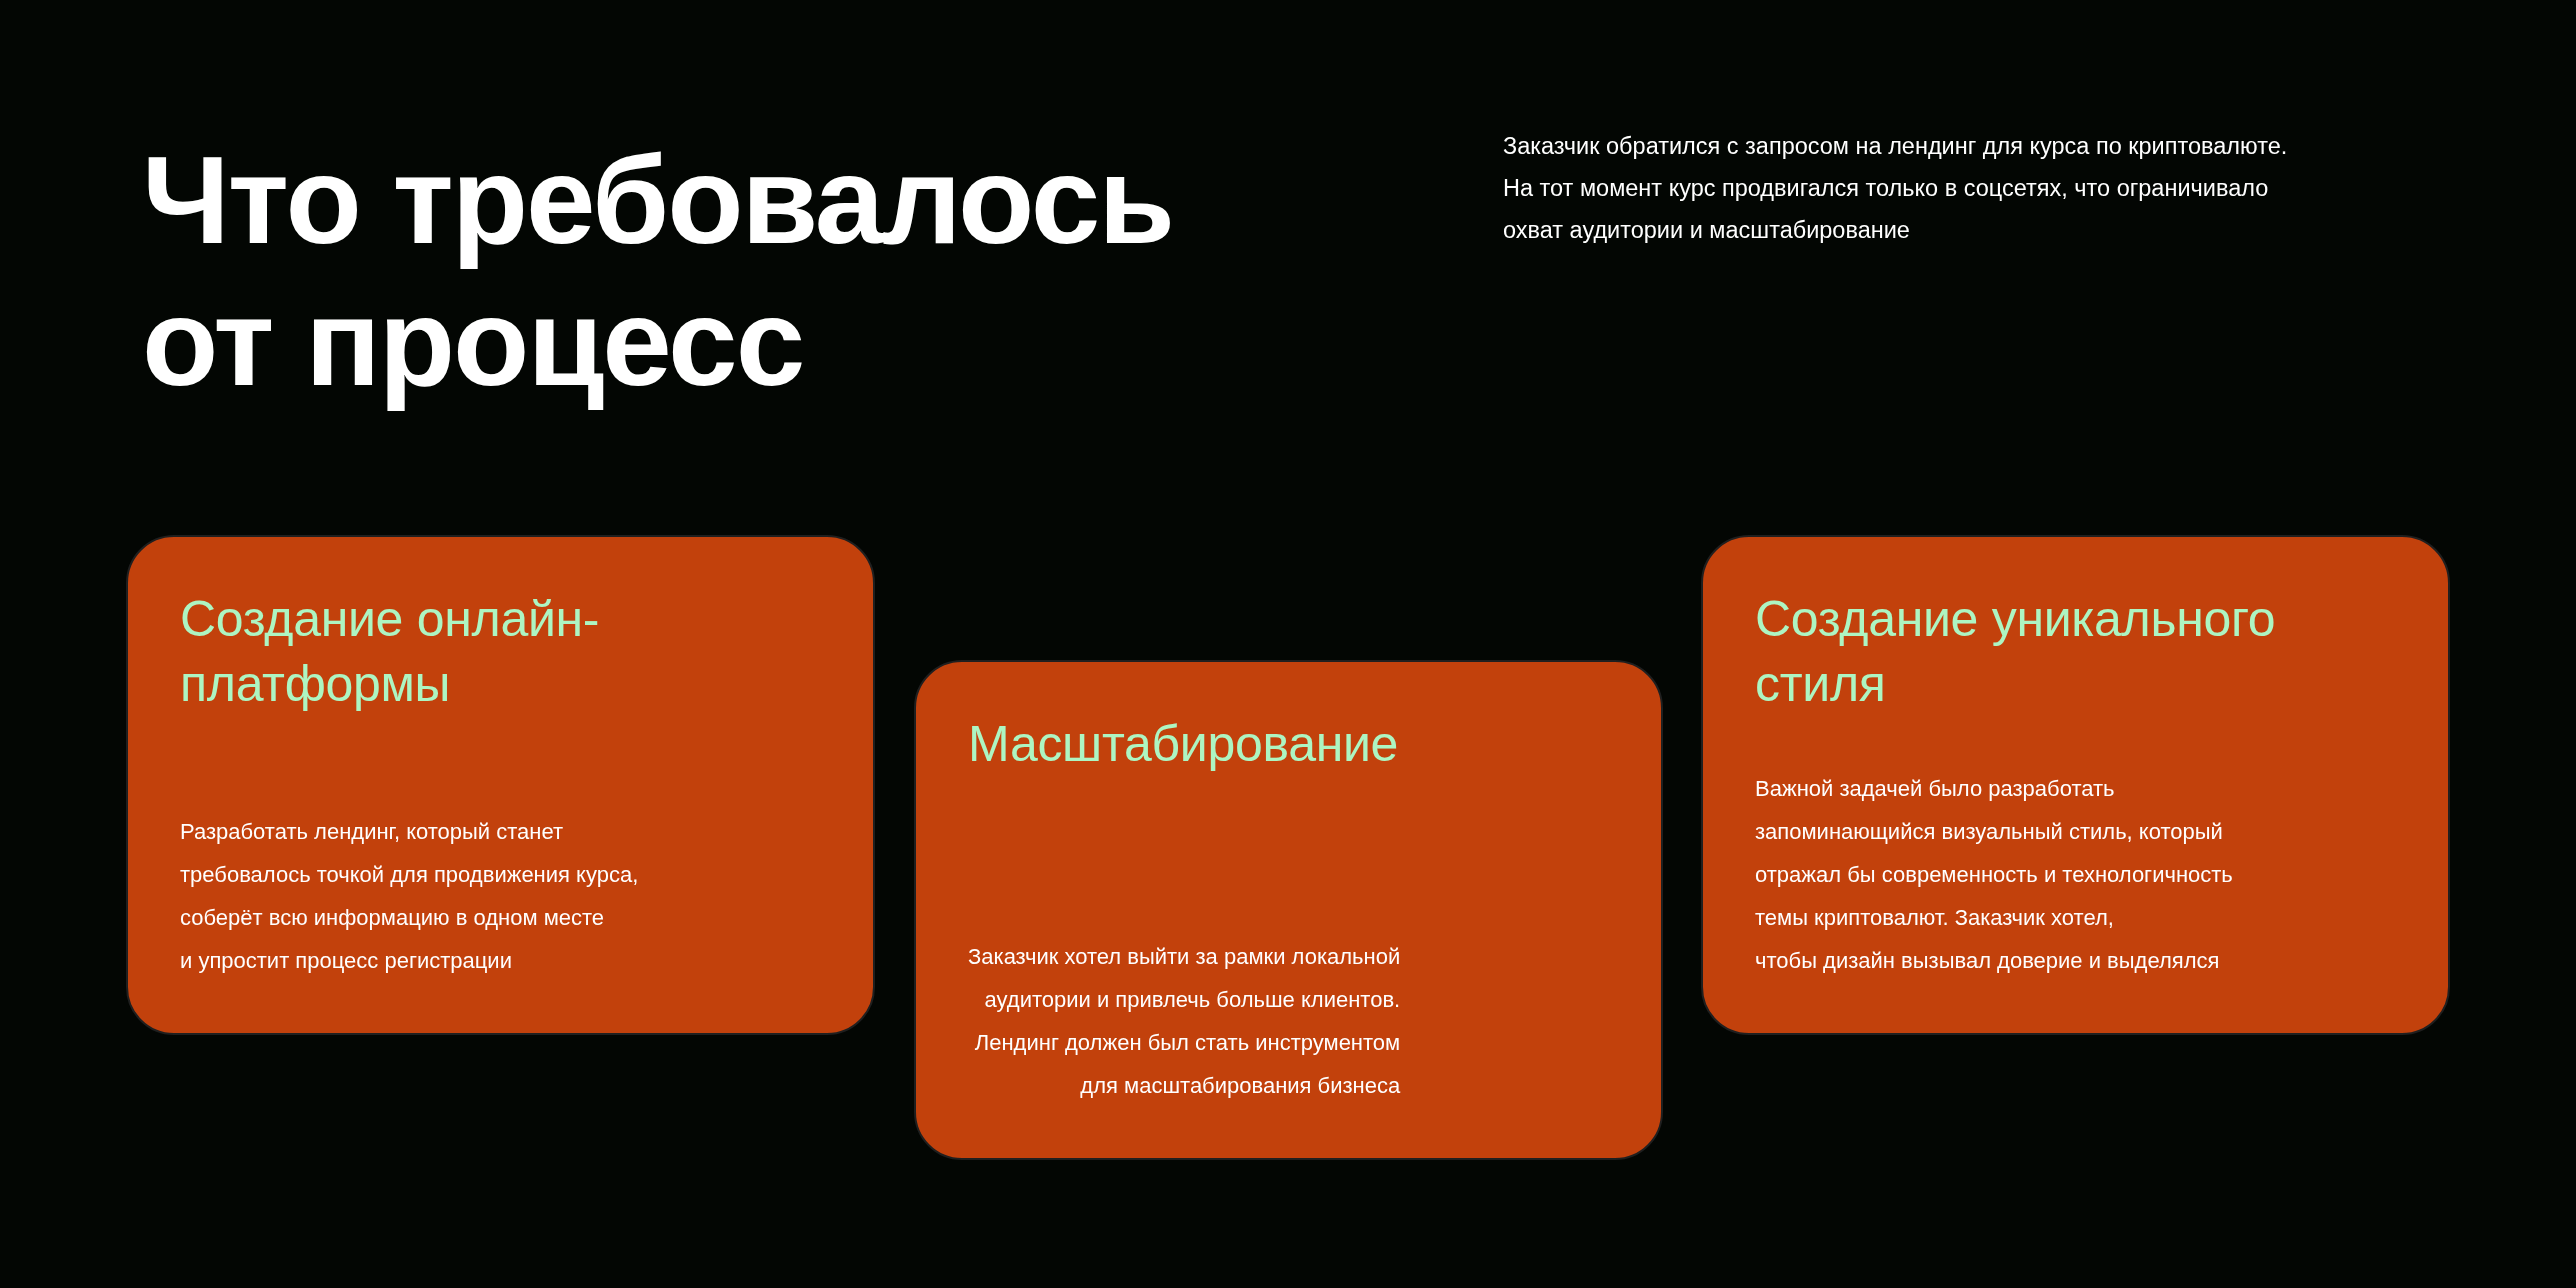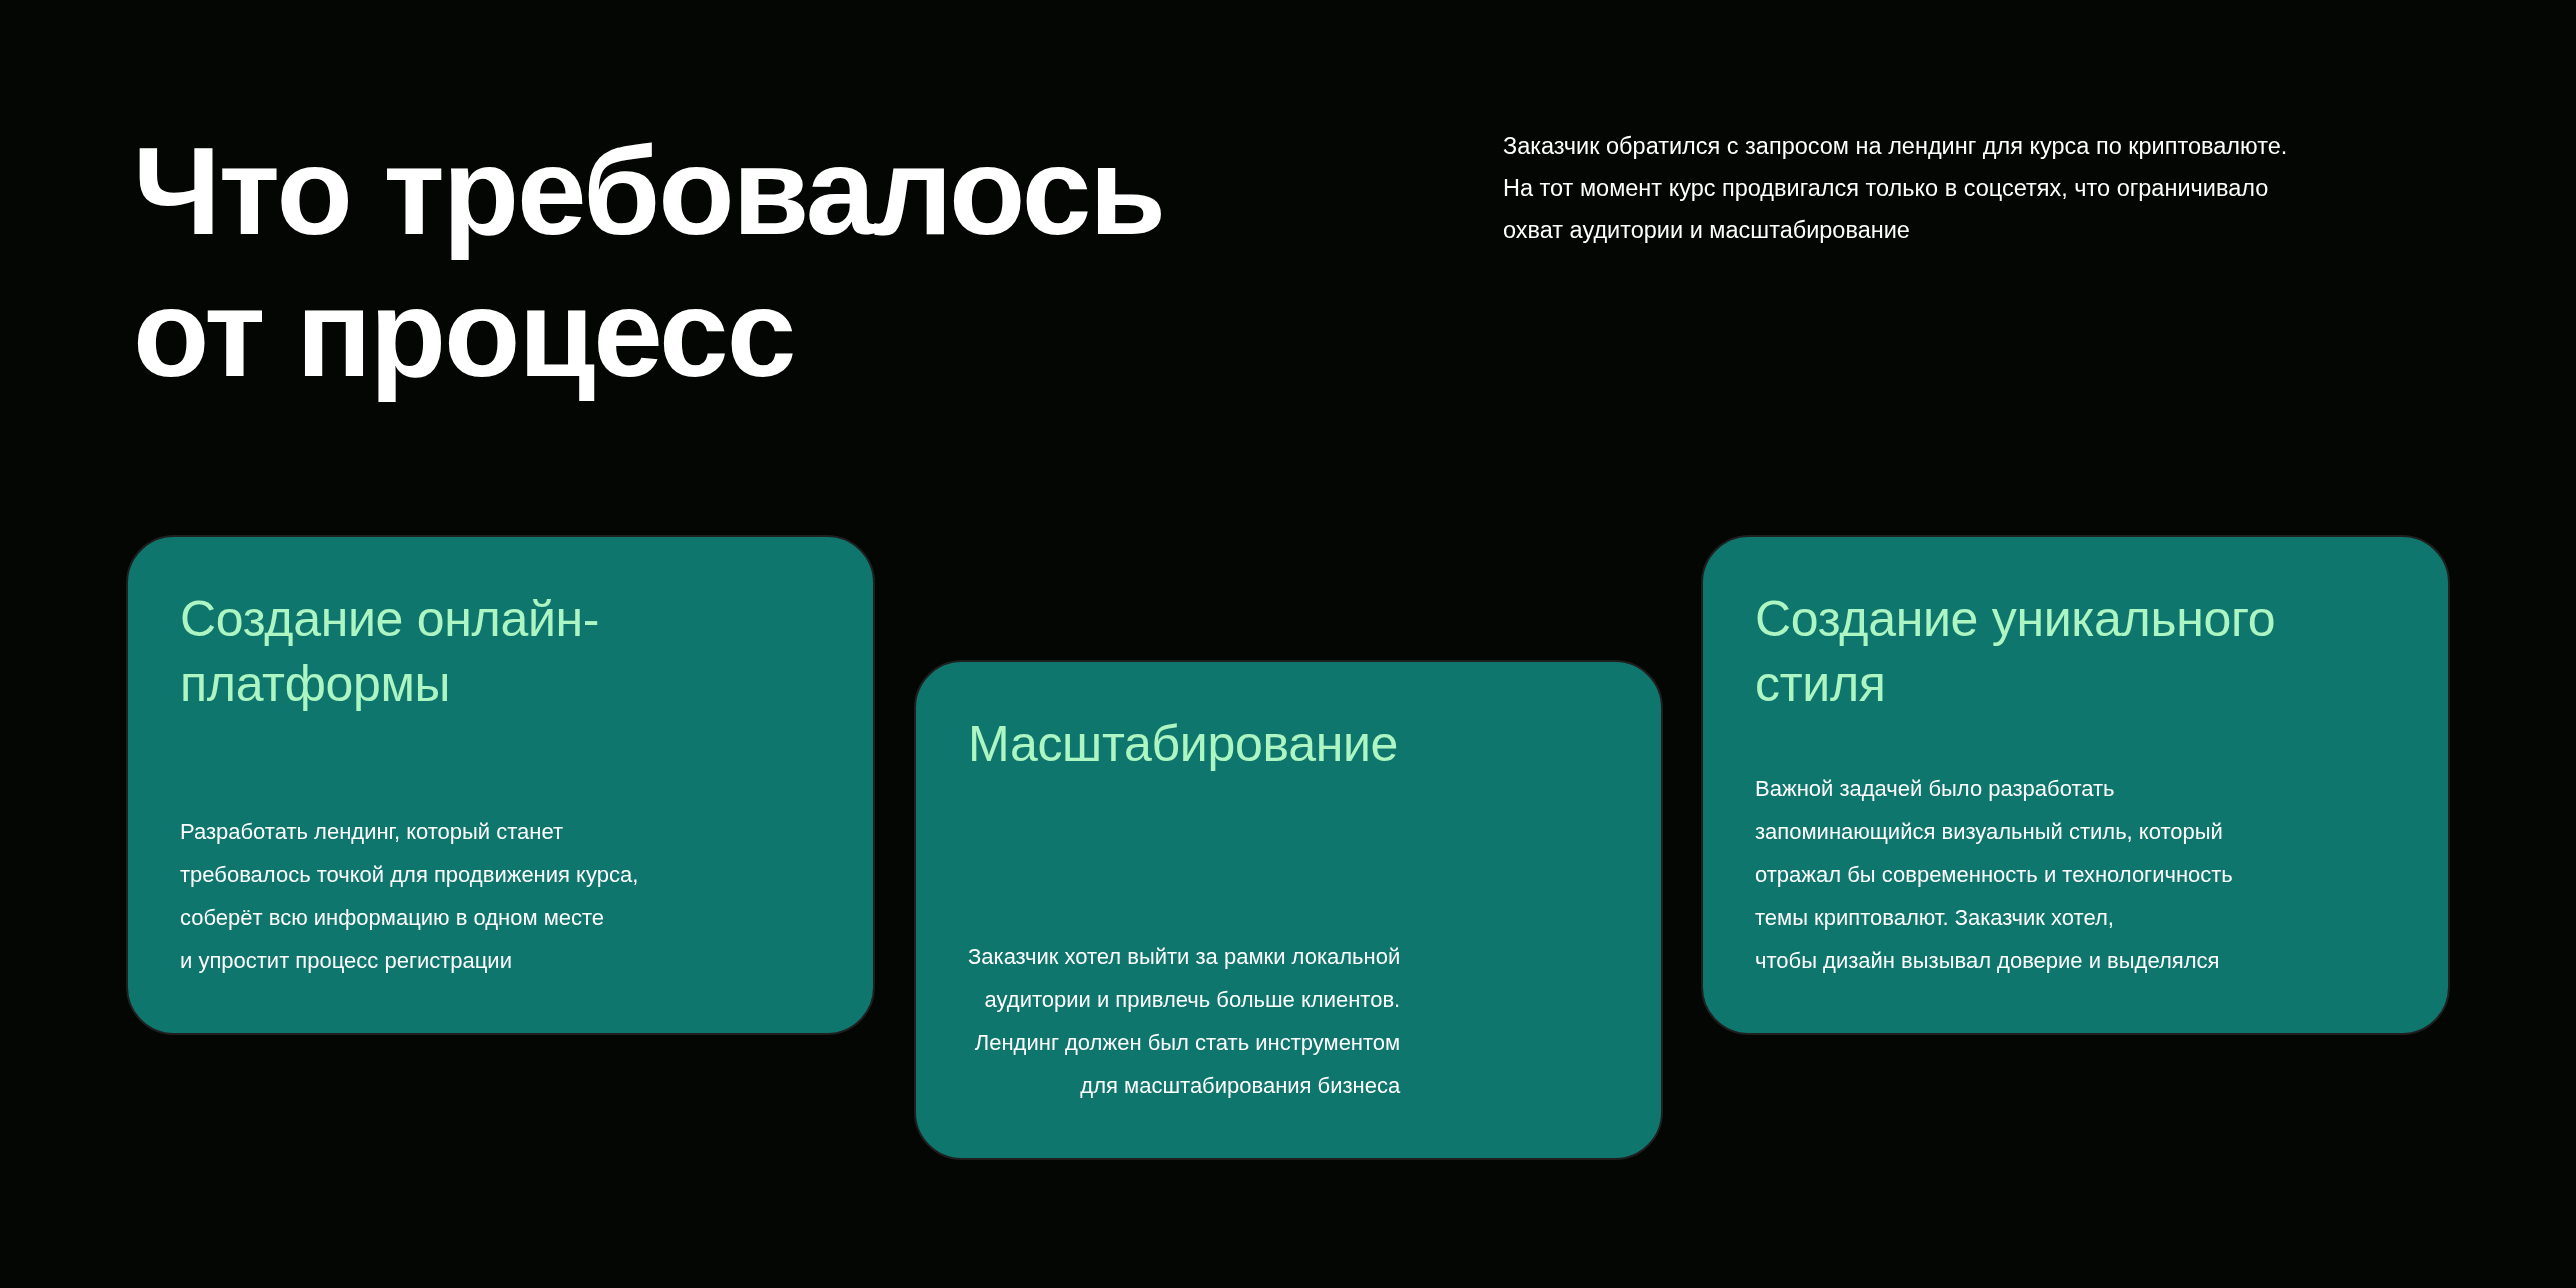--- a/index.html
+++ b/index.html
@@ -12,21 +12,21 @@
   }
   body {
     position: relative;
     font-family: "Liberation Sans", "DejaVu Sans", sans-serif;
     color: #ffffff;
   }
   .page-title {
     position: absolute;
     left: 126px;
     top: 113px;
-    margin: 7px;
+    margin: 16px;
     font-size: 125px;
     font-weight: 700;
     line-height: 142px;
     letter-spacing: -2px;
     color: #ffffff;
   }
   .page-title span { display: block; white-space: nowrap; }
   .intro {
     position: absolute;
     left: 1503px;
@@ -37,21 +37,21 @@
     color: #ffffff;
   }
   .intro span { display: block; white-space: nowrap; }
   .card {
     position: absolute;
     width: 749px;
     height: 500px;
     box-sizing: border-box;
     border: 2.7px solid #1f1f1f;
     border-radius: 48px;
-    background: #0f766e;
+    background: #c2410c;
   }
   .card-title {
     position: absolute;
     left: 52px;
     top: 50px;
     margin: 0;
     font-size: 50px;
     font-weight: 400;
     line-height: 65px;
     letter-spacing: -0.3px;

